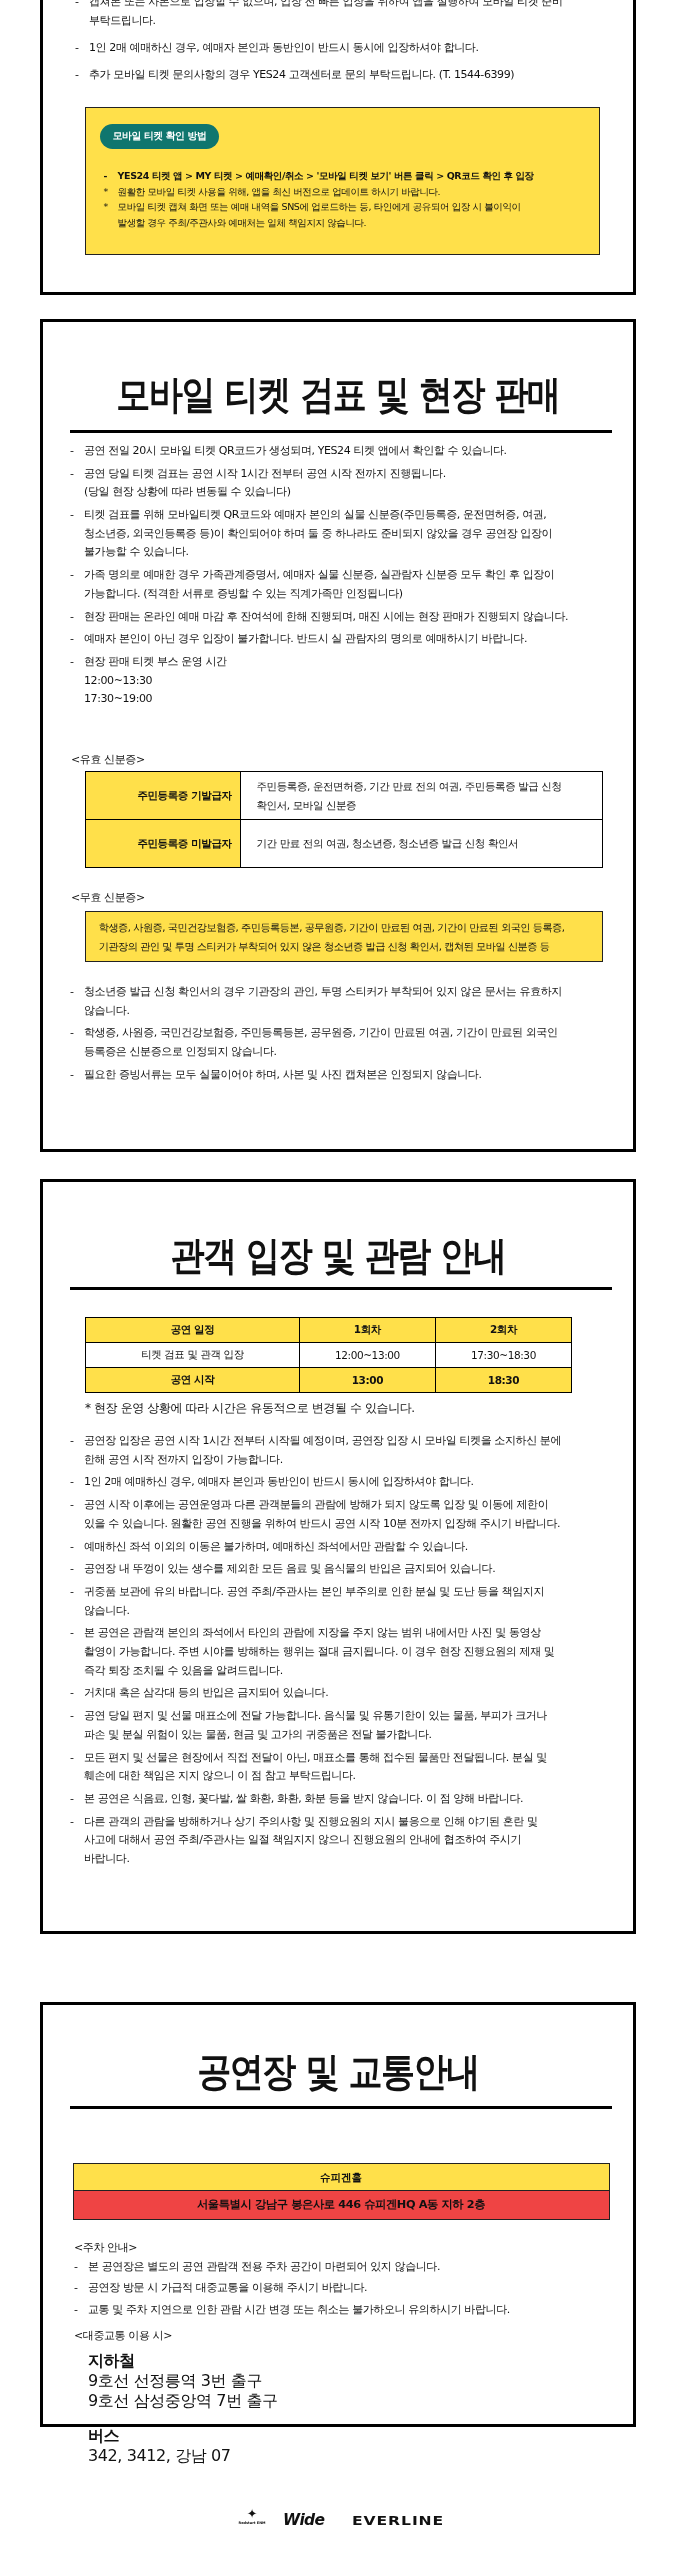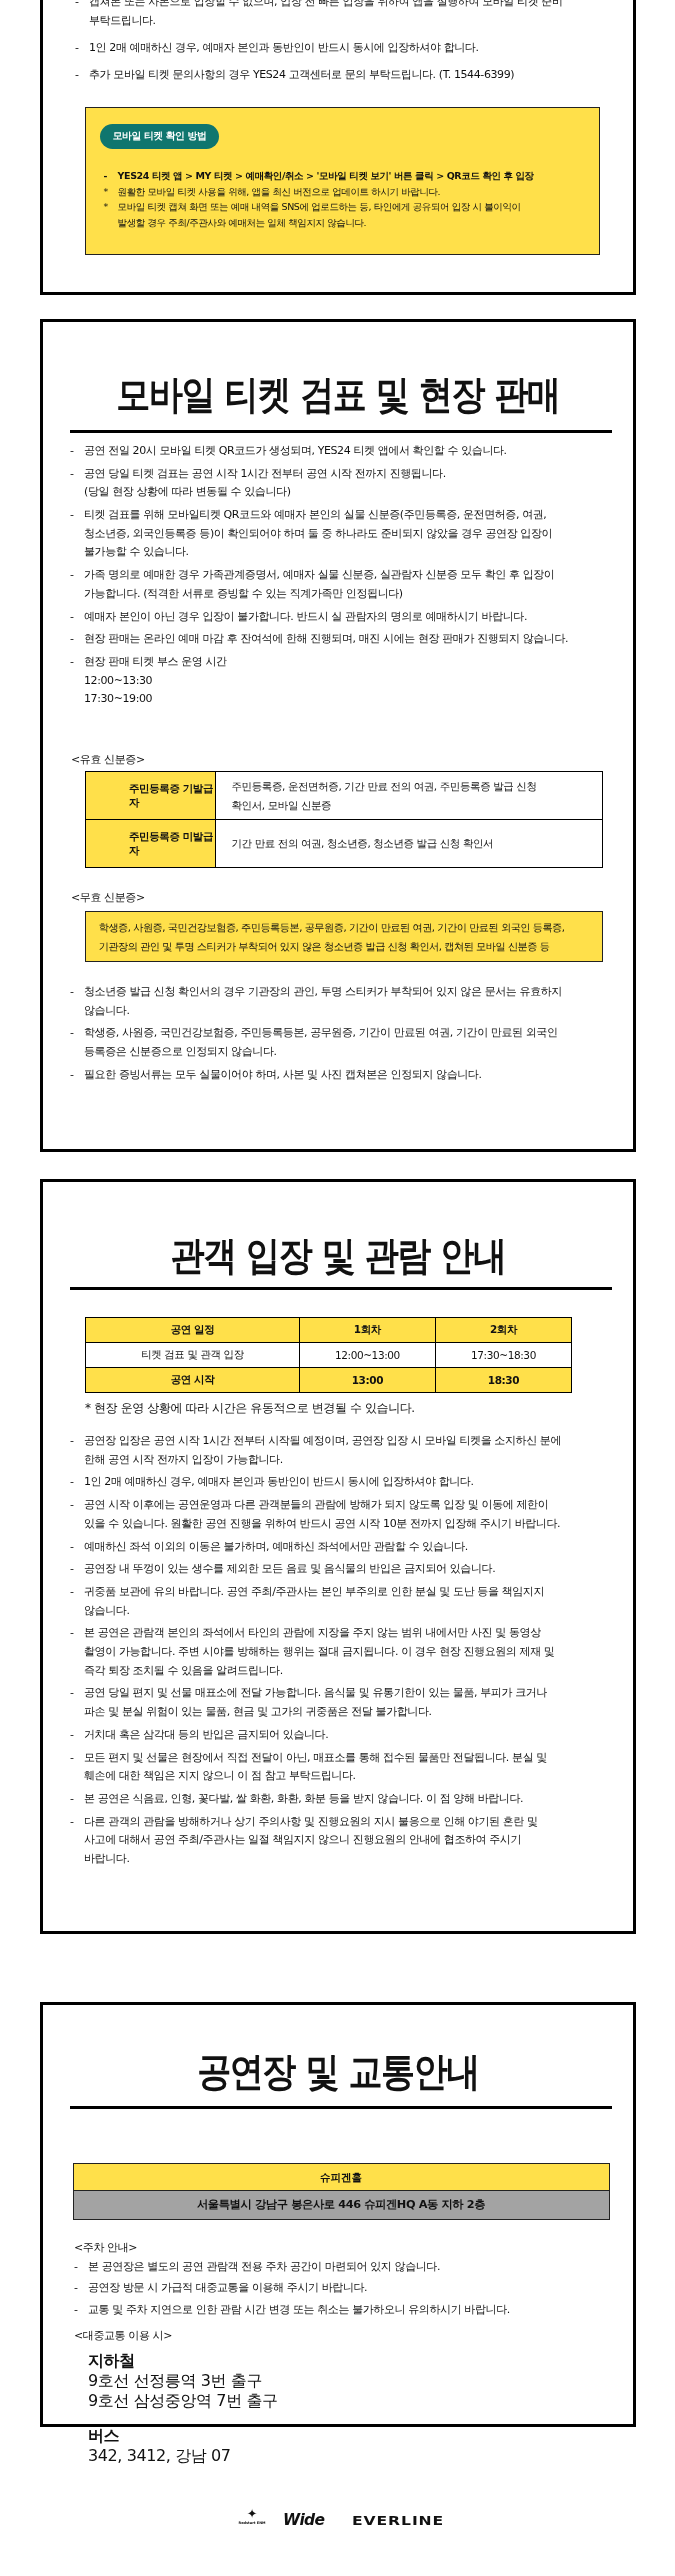--- a/index.html
+++ b/index.html
@@ -82,21 +82,21 @@
   #mobile-box .steps .b { font-weight: 700; }
   #mobile-box .steps .mark { position: absolute; left: 0; top: 0; }
 
   
   #card2 { top: 319px; height: 833px; }
   #card2 .card-title { position: absolute; left: 0; right: 0; top: 55px; }
   #card2 .divider { position: absolute; left: 27px; width: 542px; top: 108px; }
   #card2 .list1 { position: absolute; left: 27px; top: 120px; width: 542px; }
   #card2 .valid-head { position: absolute; left: 28px; top: 430px; }
   #card2 .valid-table { position: absolute; left: 42px; top: 449px; width: 518px; }
-  #card2 .valid-table td.key { width: 130px; font-weight: 700; height: 48px; padding-left: 43px; }
+  #card2 .valid-table td.key { width: 155px; text-align: center; font-weight: 700; height: 48px; padding-left: 43px; }
   #card2 .valid-table td.val { padding: 0 15.5px; line-height: 19px; }
   #card2 .invalid-head { position: absolute; left: 28px; top: 568px; }
   #card2 .invalid-box {
     position: absolute; left: 42px; top: 589px; width: 518px;
     border: 1.4px solid #222; padding: 5.6px 12.7px; font-size: 10.2px; line-height: 19px; letter-spacing: -0.5px;
   }
   #card2 .list2 { position: absolute; left: 27px; top: 661px; width: 542px; }
 
   
   #card3 { top: 1179px; height: 755px; }
@@ -107,21 +107,21 @@
   #card3 .sched tr.hl td { font-weight: 700; }
   #card3 .sched-note { position: absolute; left: 42px; top: 218px; font-size: 12px; letter-spacing: -0.4px; }
   #card3 .list { position: absolute; left: 27px; top: 250px; width: 542px; }
 
   
   #card4 { top: 2002px; height: 425px; }
   #card4 .card-title { position: absolute; left: 0; right: 0; top: 49px; }
   #card4 .divider { position: absolute; left: 27px; width: 542px; top: 101px; }
   #card4 .venue { position: absolute; left: 29.5px; top: 158px; width: 537px; border: 1.4px solid #222; }
   #card4 .venue .name { text-align: center; font-weight: 700; height: 27px; line-height: 27px; font-size: 10.5px; border-bottom: 1.4px solid #222; }
-  #card4 .venue .addr { text-align: center; font-weight: 700; height: 28px; line-height: 28px; font-size: 11.3px; letter-spacing: -0.4px; background: #a3a3a3; }
+  #card4 .venue .addr { text-align: center; font-weight: 700; height: 28px; line-height: 28px; font-size: 11.3px; letter-spacing: -0.4px; background: #ef4444; }
   #card4 .park-head { position: absolute; left: 31px; top: 235px; }
   #card4 .park-list { position: absolute; left: 31px; top: 253px; width: 534px; }
   #card4 .park-list li { margin-bottom: 2.8px; }
   #card4 .transit-head { position: absolute; left: 31px; top: 323px; }
   #card4 .transit { position: absolute; left: 45px; top: 345px; font-size: 16px; letter-spacing: -0.4px; }
   #card4 .transit .t { font-weight: 700; line-height: 21px; }
   #card4 .transit .r { line-height: 20.4px; }
   #card4 .transit .gap { height: 12.7px; }
 
   
@@ -174,24 +174,24 @@
     <li>
         <span class="sub">티켓 검표를 위해 모바일티켓 QR코드와 예매자 본인의 실물 신분증(주민등록증, 운전면허증, 여권,</span>
         <span class="sub">청소년증, 외국인등록증 등)이 확인되어야 하며 둘 중 하나라도 준비되지 않았을 경우 공연장 입장이</span>
         <span class="sub">불가능할 수 있습니다.</span>
       </li>
     <li>
         <span class="sub">가족 명의로 예매한 경우 가족관계증명서, 예매자 실물 신분증, 실관람자 신분증 모두 확인 후 입장이</span>
         <span class="sub">가능합니다. (적격한 서류로 증빙할 수 있는 직계가족만 인정됩니다)</span>
       </li>
     <li>
+        <span class="sub">현장 판매는 온라인 예매 마감 후 잔여석에 한해 진행되며, 매진 시에는 현장 판매가 진행되지 않습니다.</span>
+      </li>
+    <li>
         <span class="sub">예매자 본인이 아닌 경우 입장이 불가합니다. 반드시 실 관람자의 명의로 예매하시기 바랍니다.</span>
-      </li>
-    <li>
-        <span class="sub">현장 판매는 온라인 예매 마감 후 잔여석에 한해 진행되며, 매진 시에는 현장 판매가 진행되지 않습니다.</span>
       </li>
     <li>
         <span class="sub">현장 판매 티켓 부스 운영 시간</span>
         <span class="sub">12:00~13:30</span>
         <span class="sub">17:30~19:00</span>
       </li>
   </ul>
 
   <div class="label-head valid-head">&lt;유효 신분증&gt;</div>
   <table class="grid valid-table">
@@ -275,25 +275,25 @@
     <li>
         <span class="sub">귀중품 보관에 유의 바랍니다. 공연 주최/주관사는 본인 부주의로 인한 분실 및 도난 등을 책임지지</span>
         <span class="sub">않습니다.</span>
       </li>
     <li>
         <span class="sub">본 공연은 관람객 본인의 좌석에서 타인의 관람에 지장을 주지 않는 범위 내에서만 사진 및 동영상</span>
         <span class="sub">촬영이 가능합니다. 주변 시야를 방해하는 행위는 절대 금지됩니다. 이 경우 현장 진행요원의 제재 및</span>
         <span class="sub">즉각 퇴장 조치될 수 있음을 알려드립니다.</span>
       </li>
     <li>
+        <span class="sub">거치대 혹은 삼각대 등의 반입은 금지되어 있습니다.</span>
+      </li>
+    <li>
         <span class="sub">공연 당일 편지 및 선물 매표소에 전달 가능합니다. 음식물 및 유통기한이 있는 물품, 부피가 크거나</span>
         <span class="sub">파손 및 분실 위험이 있는 물품, 현금 및 고가의 귀중품은 전달 불가합니다.</span>
-      </li>
-    <li>
-        <span class="sub">거치대 혹은 삼각대 등의 반입은 금지되어 있습니다.</span>
       </li>
     <li>
         <span class="sub">모든 편지 및 선물은 현장에서 직접 전달이 아닌, 매표소를 통해 접수된 물품만 전달됩니다. 분실 및</span>
         <span class="sub">훼손에 대한 책임은 지지 않으니 이 점 참고 부탁드립니다.</span>
       </li>
     <li>
         <span class="sub">본 공연은 식음료, 인형, 꽃다발, 쌀 화환, 화환, 화분 등을 받지 않습니다. 이 점 양해 바랍니다.</span>
       </li>
     <li>
         <span class="sub">다른 관객의 관람을 방해하거나 상기 주의사항 및 진행요원의 지시 불응으로 인해 야기된 혼란 및</span>

